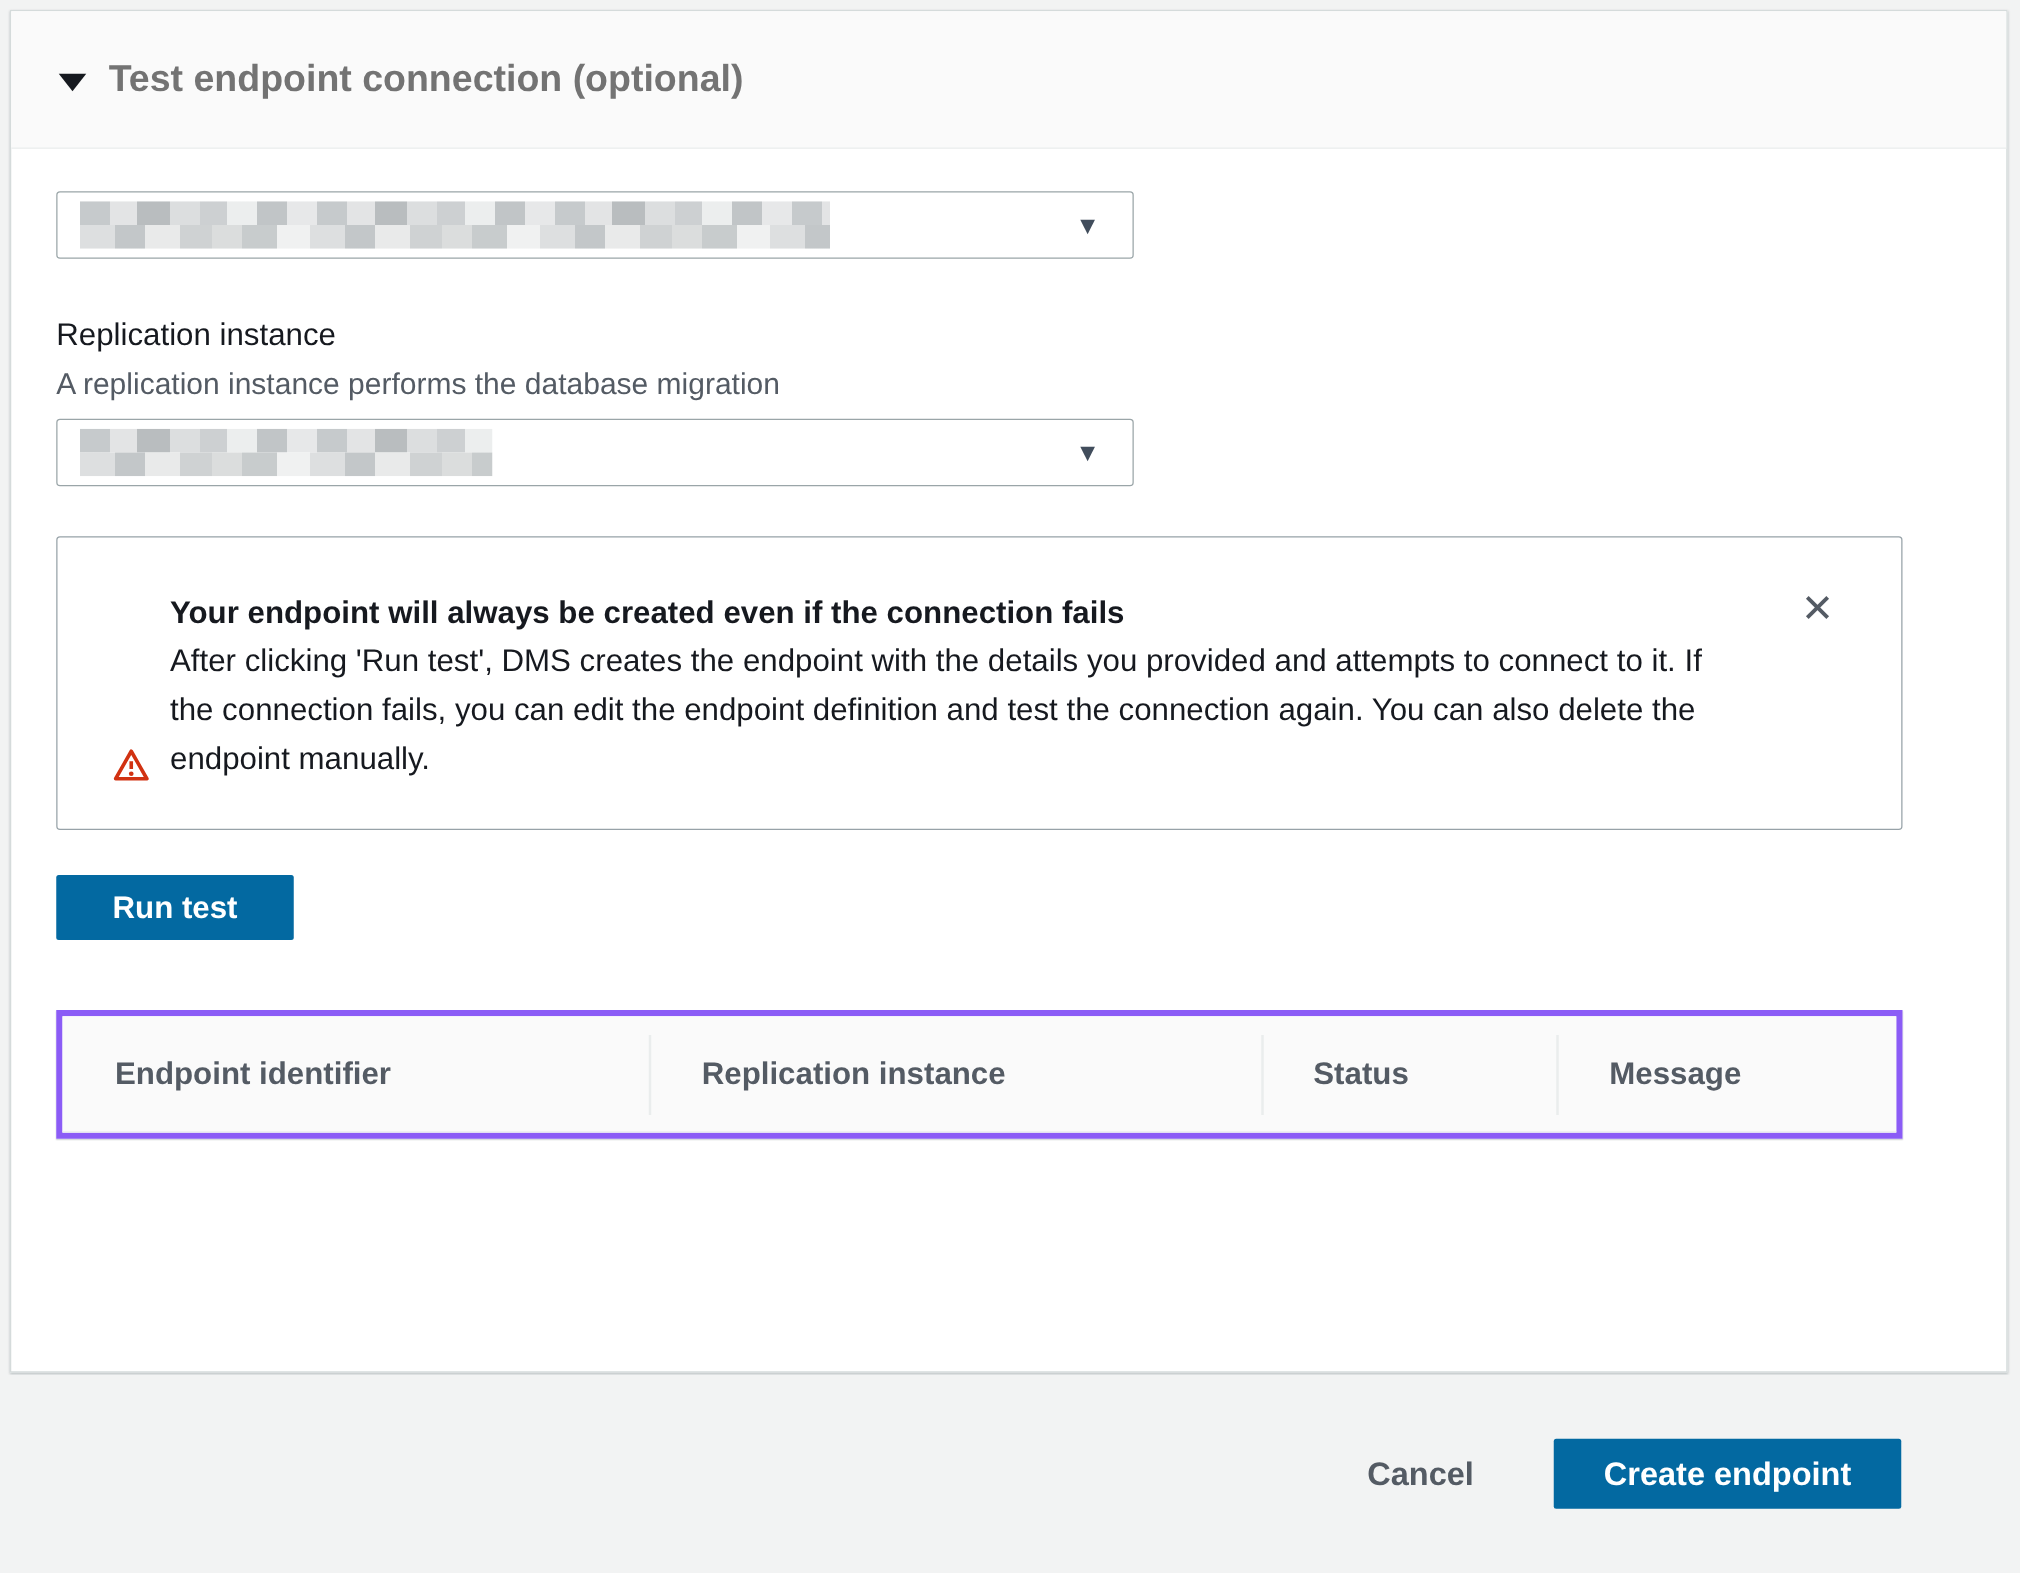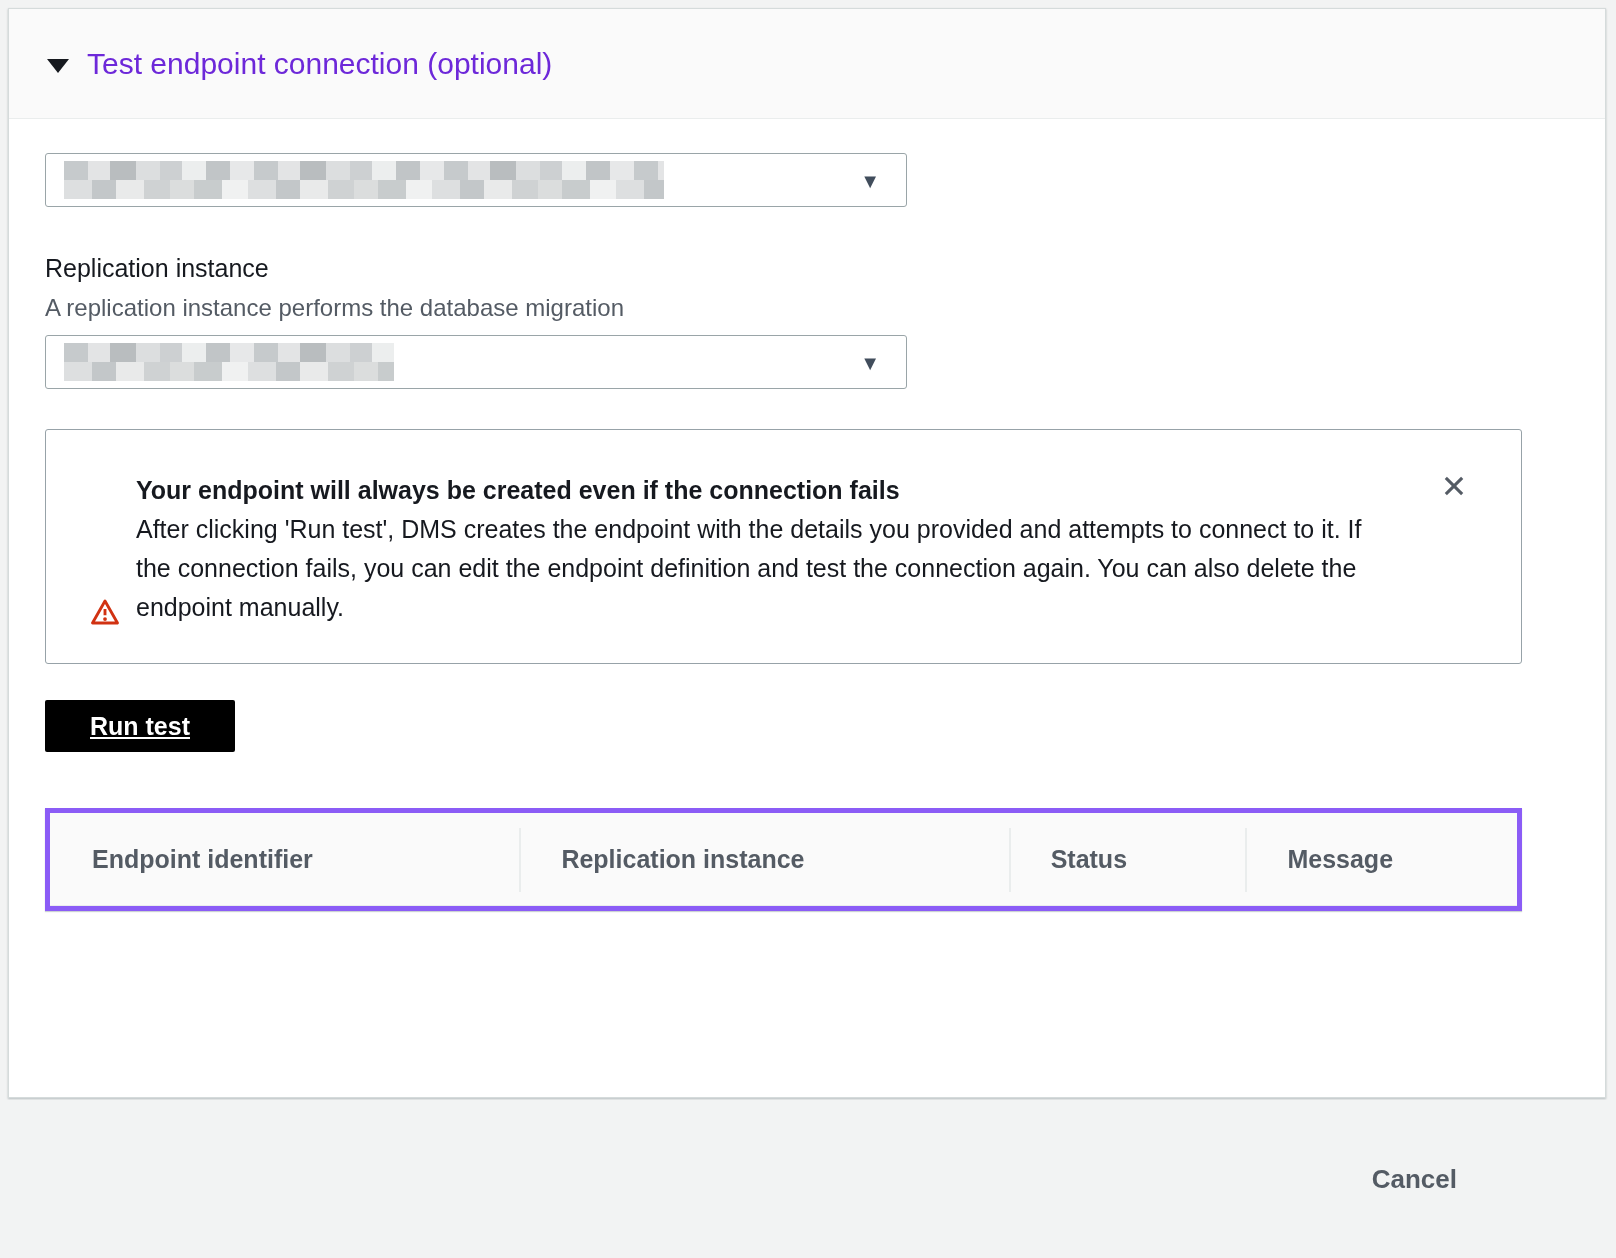--- a/index.html
+++ b/index.html
@@ -19,21 +19,21 @@
   .card-header{
     height:110px;background:#fafafa;border-bottom:1px solid #eaeded;
     display:flex;align-items:center;padding:0 36px;box-sizing:border-box;
     cursor:pointer;
   }
   .tri-down{
     width:0;height:0;margin:4px 18px 0 2px;
     border-left:11px solid transparent;border-right:11px solid transparent;
     border-top:14px solid #16191f;
   }
-  .card-title{font-size:30px;font-weight:400;color:#6d28d9;}
+  .card-title{font-size:30px;font-weight:700;color:#737373;}
   .card-body{padding:34px 36px 0 36px;}
 
   
   .field-label{font-size:25px;color:#16191f;line-height:30px;margin-bottom:10px;}
   .field-desc{font-size:24px;color:#545b64;line-height:30px;margin:4px 0 12px 0;}
   .select{
     width:862px;height:54px;box-sizing:border-box;
     border:1px solid #9aa5a8;border-radius:3px;background:#fff;
     display:flex;align-items:center;padding:0 18px;position:relative;
     cursor:pointer;
@@ -63,22 +63,22 @@
   .alert-icon{flex:0 0 30px;margin:3px 16px 0 0;}
   .alert-title{font-size:25px;font-weight:700;line-height:36px;color:#16191f;}
   .alert-body{font-size:25px;line-height:39px;color:#16191f;max-width:1295px;margin-top:2px;}
   .alert-close{
     position:absolute;top:40px;right:50px;width:34px;height:34px;
     background:none;border:none;padding:0;cursor:pointer;
   }
 
   
   .btn-primary{
-    background:#000000;color:#ffffff;border:none;border-radius:2px;
-    font-family:inherit;font-size:25px;font-weight:700;cursor:pointer;text-decoration:underline;
+    background:#0369a1;color:#ffffff;border:none;border-radius:2px;
+    font-family:inherit;font-size:25px;font-weight:700;cursor:pointer;
   }
   .run-test{margin-top:36px;width:190px;height:52px;}
 
   
   .table-box{
     margin-top:56px;width:1477px;box-sizing:border-box;
     border:5px solid #8b5cf6;background:#fff;
     box-shadow:0 1px 1px rgba(0,28,36,.2);
   }
   .thead{
@@ -177,13 +177,14 @@
         <div class="th c3">Status</div>
         <div class="th c4">Message</div>
       </div>
     </div>
 
   </div>
 </div>
 
 <div class="footer">
   <button class="cancel">Cancel</button>
+  <button class="btn-primary create">Create endpoint</button>
 </div>
 
 </body></html>

